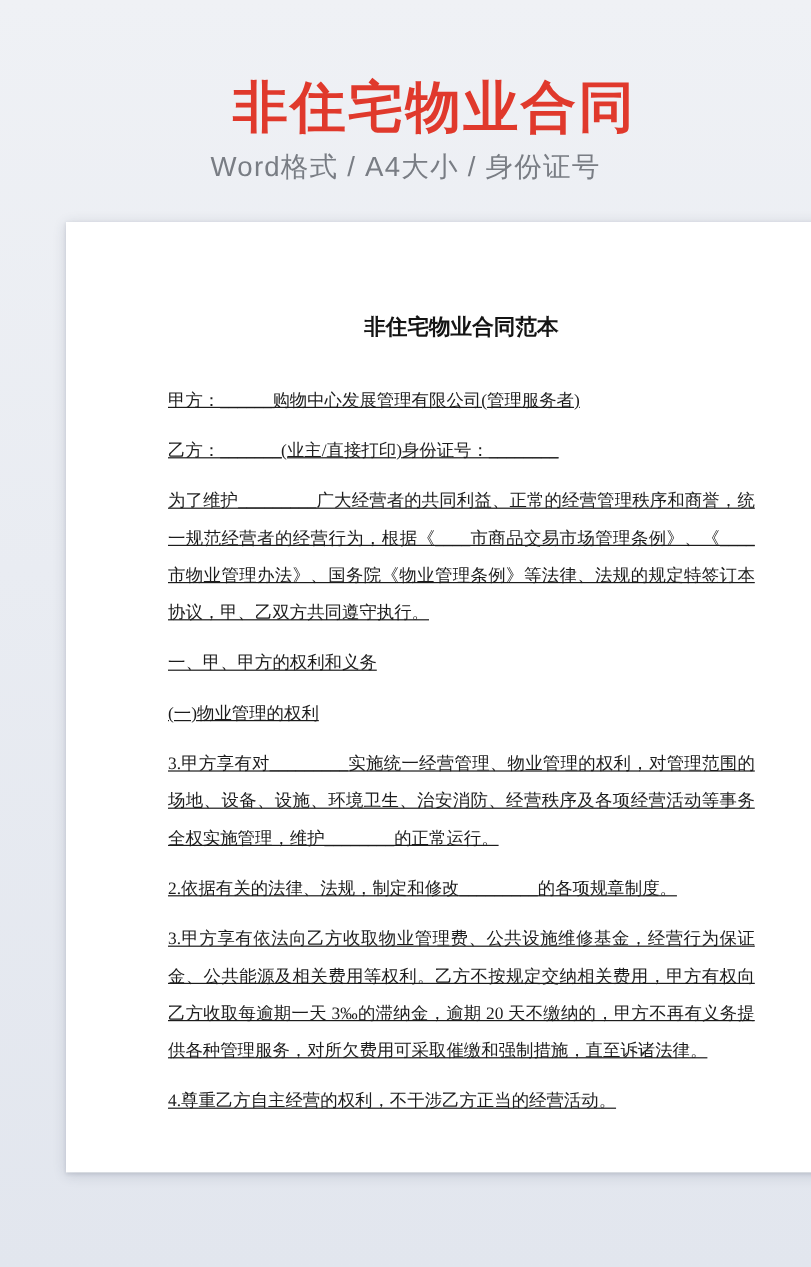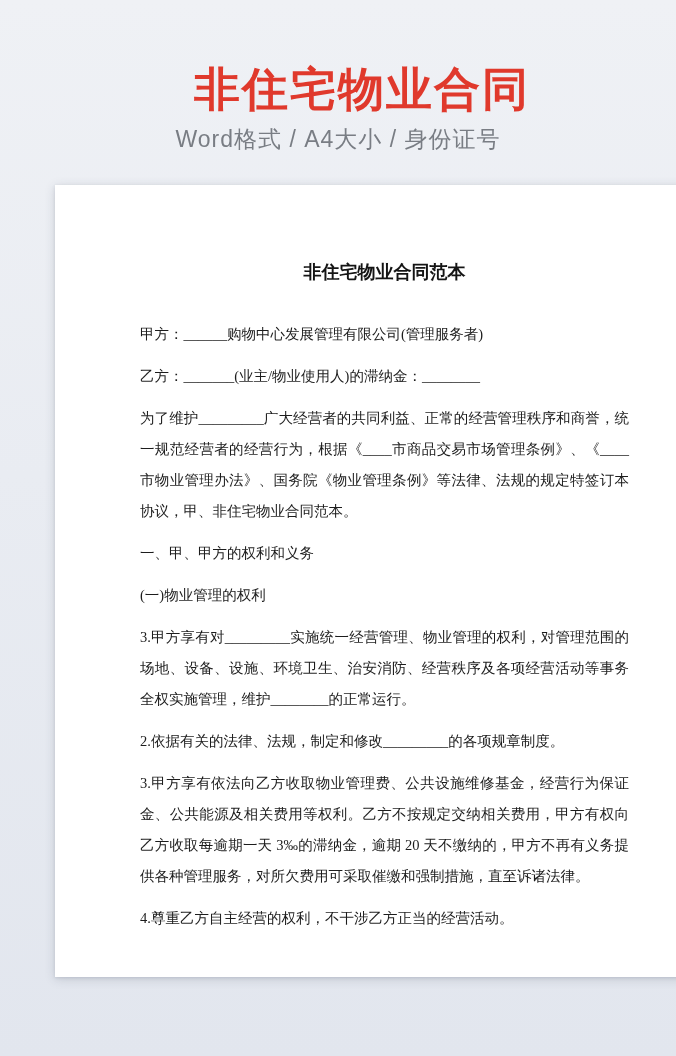--- a/index.html
+++ b/index.html
@@ -55,36 +55,37 @@
     color: #141414;
   }
   .doc-body p {
     margin: 0 0 11px 0;
     font-family: "Liberation Serif", "DejaVu Serif", serif;
     font-size: 14.5px;
     line-height: 31px;
     text-align: justify;
     color: #1c1c1c;
     word-break: break-all;
+    text-decoration: underline;
   }
 </style>
 </head>
 <body>
 
 <div class="banner">
   <h1 class="banner-title">非住宅物业合同</h1>
   <p class="banner-subtitle">Word格式 / A4大小 / 身份证号</p>
 </div>
 
 <section class="sheet">
   <h2 class="doc-title">非住宅物业合同范本</h2>
   <div class="doc-body">
     <p>甲方：______购物中心发展管理有限公司(管理服务者)</p>
-    <p>乙方：_______(业主/物业使用人)的滞纳金：________</p>
-    <p>为了维护_________广大经营者的共同利益、正常的经营管理秩序和商誉，统一规范经营者的经营行为，根据《____市商品交易市场管理条例》、《____市物业管理办法》、国务院《物业管理条例》等法律、法规的规定特签订本协议，甲、非住宅物业合同范本。</p>
+    <p>乙方：_______(业主/直接打印)身份证号：________</p>
+    <p>为了维护_________广大经营者的共同利益、正常的经营管理秩序和商誉，统一规范经营者的经营行为，根据《____市商品交易市场管理条例》、《____市物业管理办法》、国务院《物业管理条例》等法律、法规的规定特签订本协议，甲、乙双方共同遵守执行。</p>
     <p>一、甲、甲方的权利和义务</p>
     <p>(一)物业管理的权利</p>
     <p>3.甲方享有对_________实施统一经营管理、物业管理的权利，对管理范围的场地、设备、设施、环境卫生、治安消防、经营秩序及各项经营活动等事务全权实施管理，维护________的正常运行。</p>
     <p>2.依据有关的法律、法规，制定和修改_________的各项规章制度。</p>
     <p>3.甲方享有依法向乙方收取物业管理费、公共设施维修基金，经营行为保证金、公共能源及相关费用等权利。乙方不按规定交纳相关费用，甲方有权向乙方收取每逾期一天 3‰的滞纳金，逾期 20 天不缴纳的，甲方不再有义务提供各种管理服务，对所欠费用可采取催缴和强制措施，直至诉诸法律。</p>
     <p>4.尊重乙方自主经营的权利，不干涉乙方正当的经营活动。</p>
 
   </div>
 </section>
 

